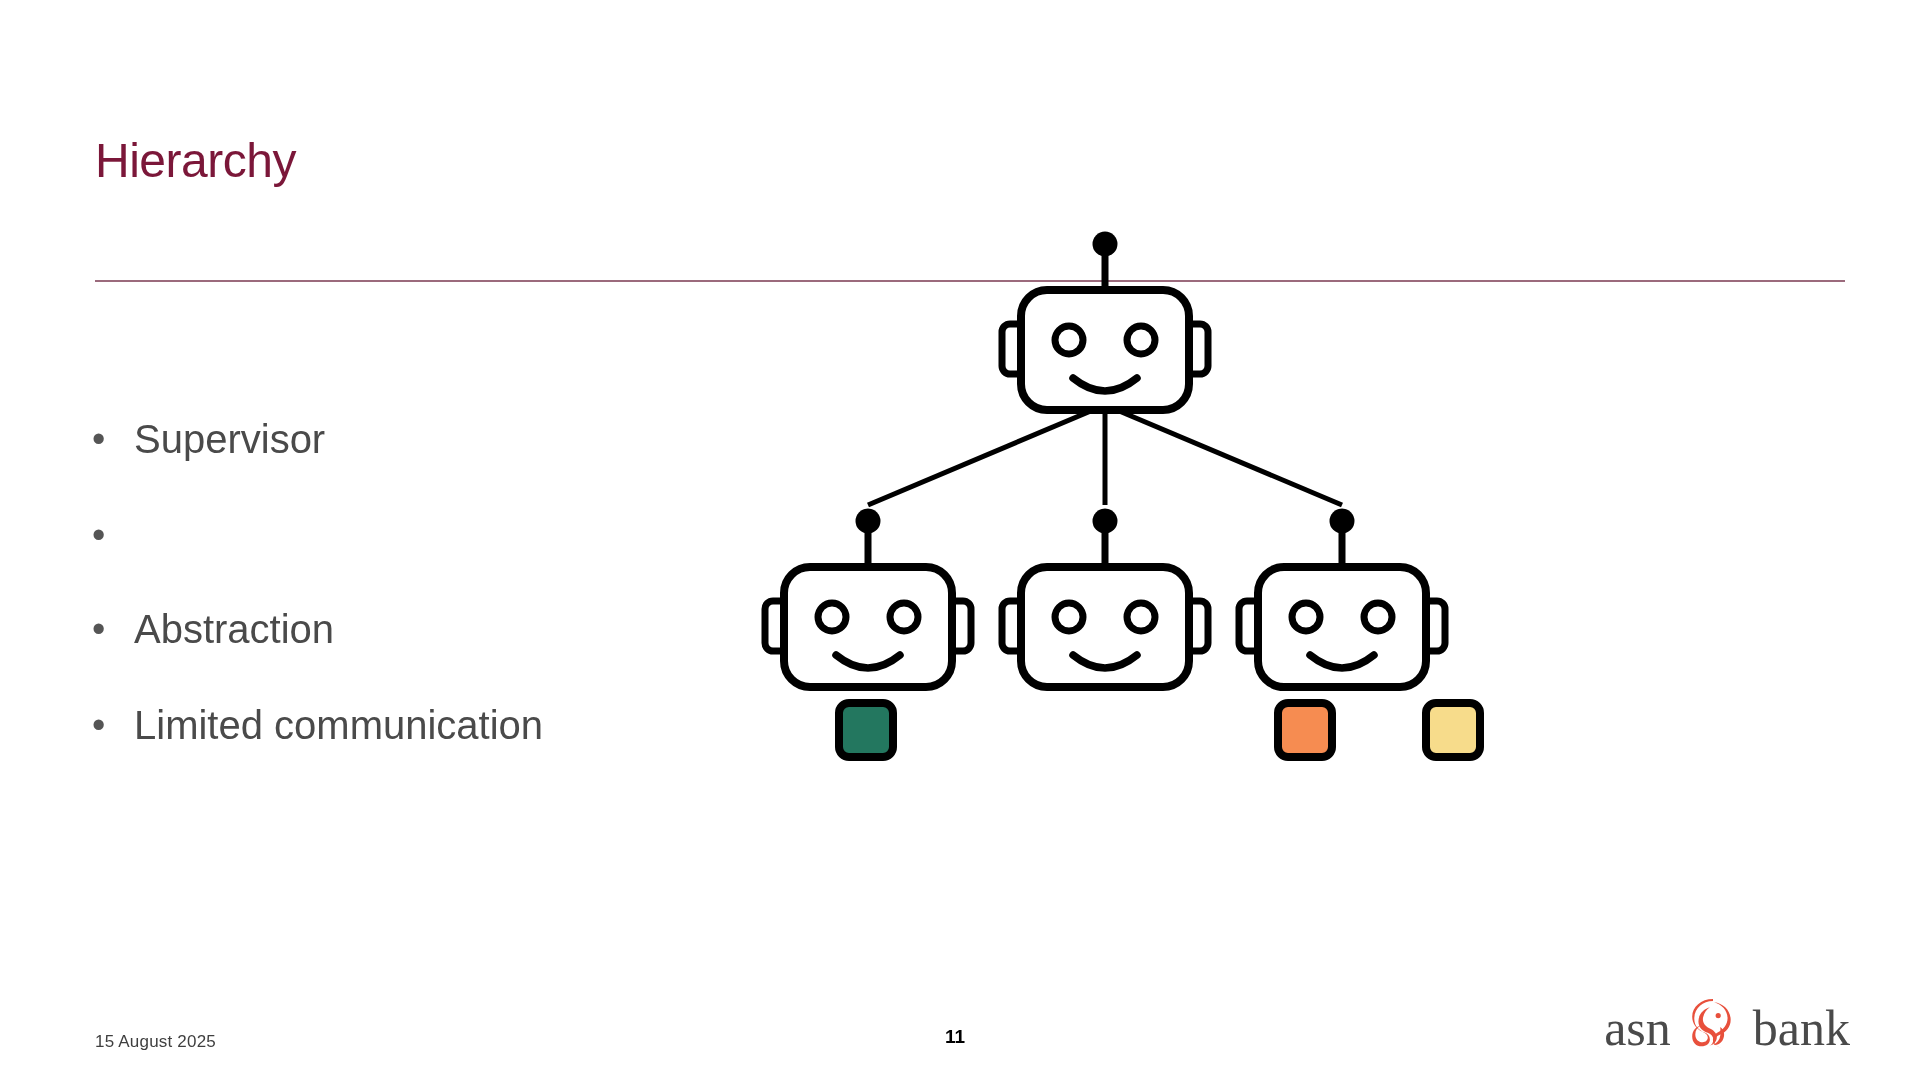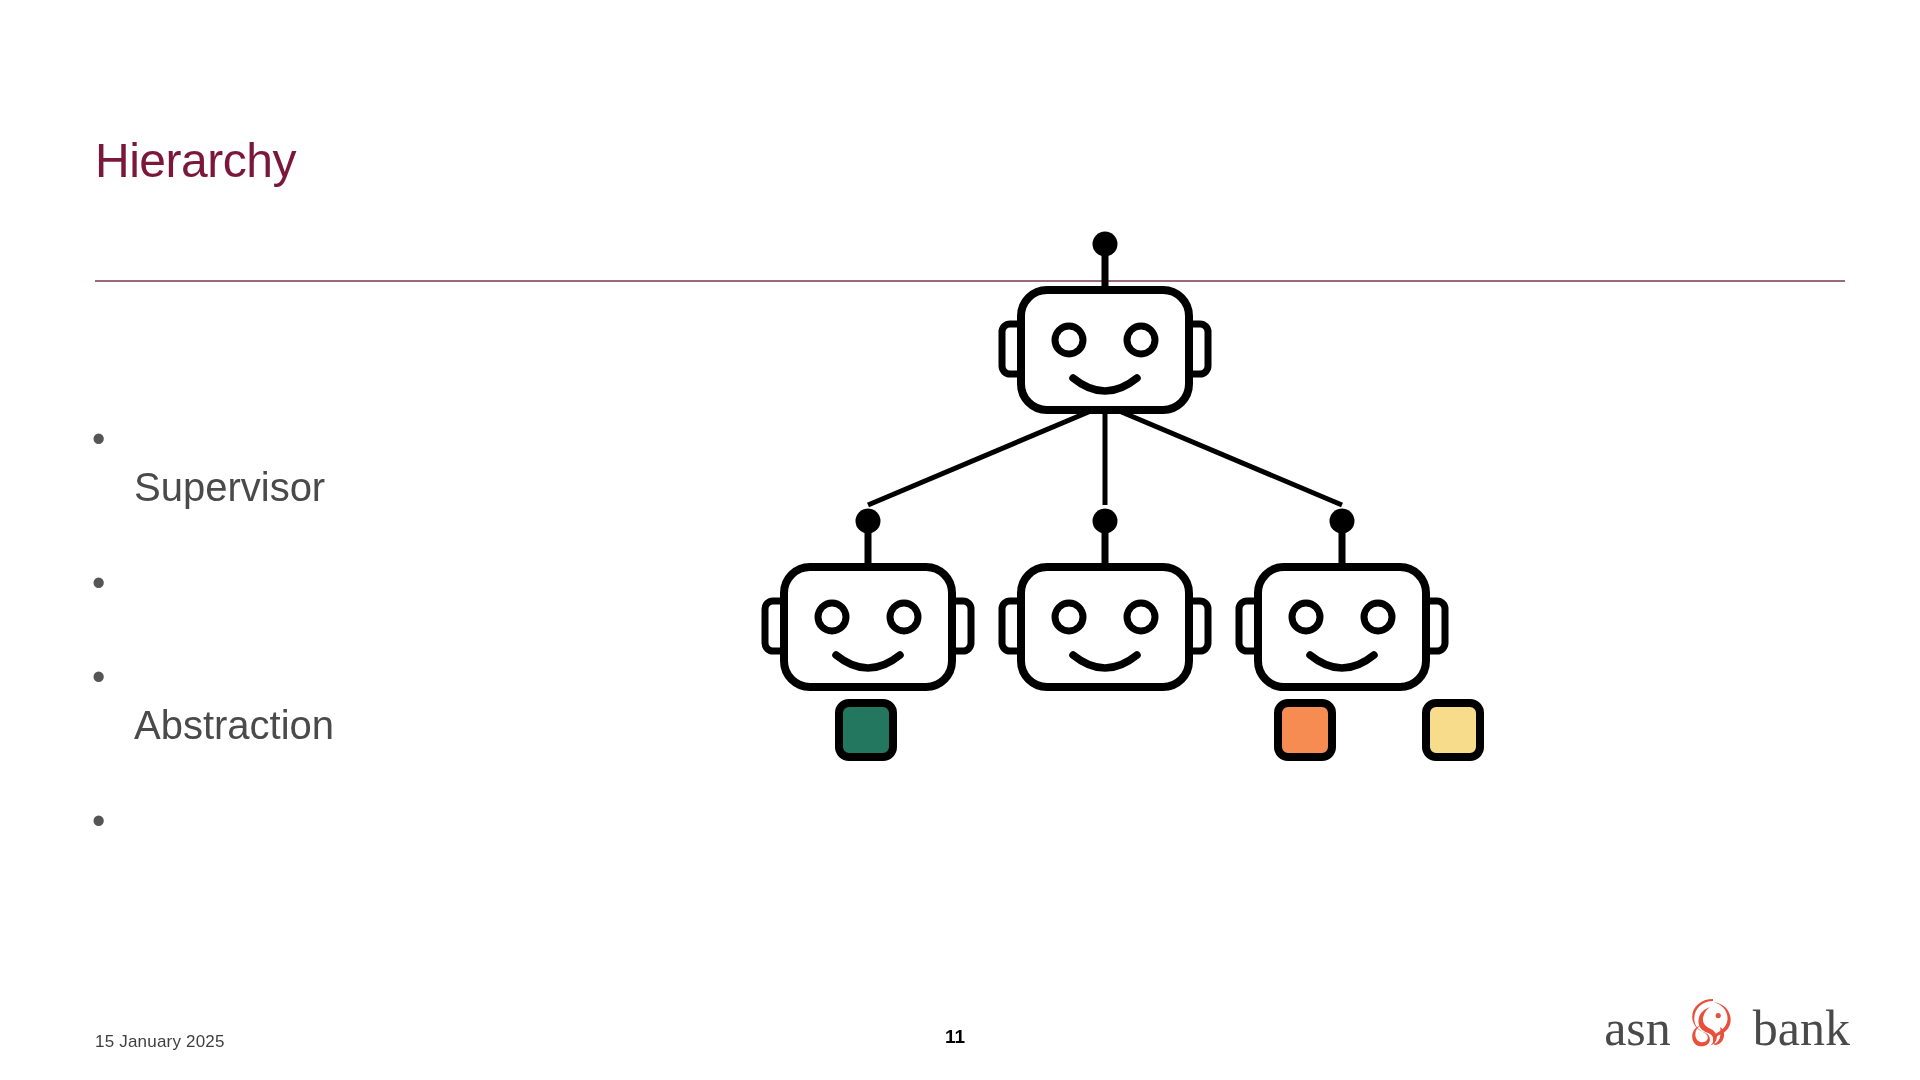--- a/index.html
+++ b/index.html
@@ -64,21 +64,20 @@
     color: #555555;
     line-height: 1.0;
     text-align: left;
     padding-top: 2px;
   }
   .bullet-text {
     font-size: 40px;
     color: #4A4A4A;
     line-height: 1.05;
     white-space: nowrap;
-    margin-top: 48px;
   }
 
   
   #robot-diagram {
     position: absolute;
     left: 930px;
     top: 290px;
     width: 640px;
     height: 620px;
   }
@@ -153,20 +152,21 @@
       <span class="bullet-dot">•</span>
     </div>
 
     <div class="bullet-row">
       <span class="bullet-dot">•</span>
       <span class="bullet-text">Abstraction</span>
     </div>
 
     <div class="bullet-row">
       <span class="bullet-dot">•</span>
+      <span class="bullet-text">Limited communication</span>
     </div>
 
   </div>
 
   <div id="robot-diagram">
     <svg viewBox="0 0 640 620" xmlns="http://www.w3.org/2000/svg">
       <defs>
         <g id="robot-glyph">
 
           <line x1="0" y1="-86" x2="0" y2="-48" stroke="#000" stroke-width="7" stroke-linecap="round"></line>
@@ -205,21 +205,21 @@
       <g transform="translate(412, 325)">
         <use href="#robot-glyph"></use>
       </g>
 
       <rect x="-91" y="413" width="54" height="54" rx="10" ry="10" fill="#23775F" stroke="#000" stroke-width="8"></rect>
       <rect x="348" y="413" width="54" height="54" rx="10" ry="10" fill="#F68C51" stroke="#000" stroke-width="8"></rect>
       <rect x="496" y="413" width="54" height="54" rx="10" ry="10" fill="#F7DC8B" stroke="#000" stroke-width="8"></rect>
     </svg>
   </div>
 
-  <div id="footer-date">15 January 2025</div>
+  <div id="footer-date">15 August 2025</div>
 
   <div id="page-number">11</div>
 
   <div id="brand-logo">
     <span class="logo-word">asn</span>
     <span id="logo-mark">
       <svg viewBox="0 0 100 100" xmlns="http://www.w3.org/2000/svg">
 
         <path d="M50 6
                  C 30 6, 14 20, 14 40

